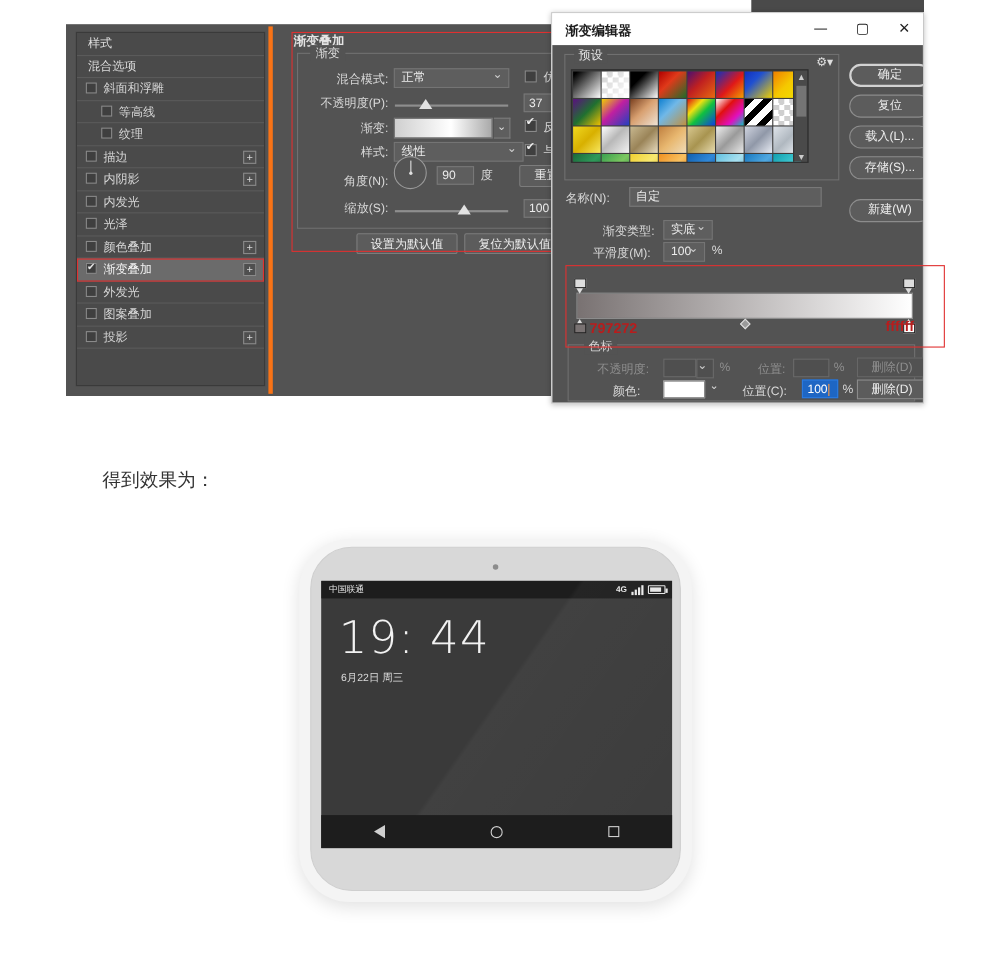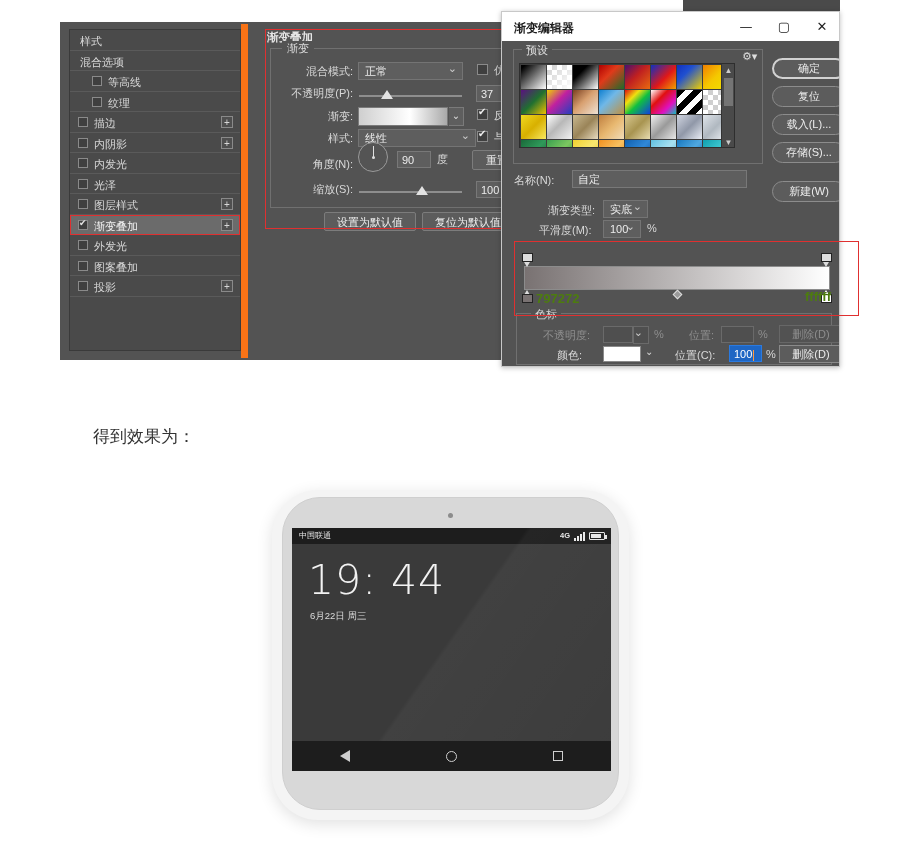--- a/index.html
+++ b/index.html
@@ -35,21 +35,21 @@
     font-family: "DejaVu Sans", sans-serif;
   }
   .ls-body {
     position: absolute; left: 0; top: 22px; width: 620px; height: 338px;
     background: #535353;
   }
 
   
   .ls-left {
     position: absolute; left: 2px; top: 2px; width: 186px; height: 334px;
-    background: #535353; border-right: 7px solid #f97316;
+    background: #535353; border-right: 4px solid #f97316;
   }
   .ls-list {
     position: absolute; left: 7px; top: 5px; width: 172px; height: 322px;
     background: #4a4a4a; border: 1px solid #3a3a3a;
   }
   .ls-item {
     position: relative; height: 20.5px; line-height: 20.5px;
     border-bottom: 1px solid #5a5a5a;
     color: #d6d6d6; font-size: 11px; padding-left: 8px;
     cursor: pointer; white-space: nowrap;
@@ -254,21 +254,21 @@
     color: #ececec; font-size: 11px; text-align: center; line-height: 16px; cursor: pointer;
   }
   .ge-delbtn.dimmed { color: #8e8e8e; border-color: #676767; background: #525252; }
 
   
   .red-ge-rect {
     position: absolute; left: 514px; top: 241px; width: 345px; height: 75px;
     border: 1px solid #e03030; pointer-events: none; z-index: 40;
   }
   .hexlabel {
-    position: absolute; font-size: 13px; color: #4d7c0f; font-weight: bold;
+    position: absolute; font-size: 13px; color: #b91c1c; font-weight: bold;
     font-family: "Liberation Sans", sans-serif; z-index: 45;
   }
 
   
   .caption {
     position: absolute; left: 93px; top: 425px;
     font-family: "Liberation Serif", "DejaVu Serif", serif;
     font-size: 17px; color: #333;
   }
   .phone-shadow {
@@ -337,27 +337,28 @@
   <div class="top-dark-strip"></div>
 
   <div class="ls-window">
 
     <div class="ls-body">
 
       <div class="ls-left">
         <div class="ls-list" id="style-list">
             <div class="ls-item head"><span class="ls-label">样式</span></div>
             <div class="ls-item head"><span class="ls-label">混合选项</span></div>
+            <div class="ls-item"><span class="cb"></span><span class="ls-label">斜面和浮雕</span></div>
             <div class="ls-item indent"><span class="cb"></span><span class="ls-label">等高线</span></div>
             <div class="ls-item indent"><span class="cb"></span><span class="ls-label">纹理</span></div>
             <div class="ls-item"><span class="cb"></span><span class="ls-label">描边</span><span class="plus">+</span></div>
             <div class="ls-item"><span class="cb"></span><span class="ls-label">内阴影</span><span class="plus">+</span></div>
             <div class="ls-item"><span class="cb"></span><span class="ls-label">内发光</span></div>
             <div class="ls-item"><span class="cb"></span><span class="ls-label">光泽</span></div>
-            <div class="ls-item"><span class="cb"></span><span class="ls-label">图层样式</span><span class="plus">+</span></div>
+            <div class="ls-item"><span class="cb"></span><span class="ls-label">颜色叠加</span><span class="plus">+</span></div>
             <div class="ls-item selected highlight-box"><span class="cb checked"></span><span class="ls-label">渐变叠加</span><span class="plus">+</span></div>
             <div class="ls-item"><span class="cb"></span><span class="ls-label">外发光</span></div>
             <div class="ls-item"><span class="cb"></span><span class="ls-label">图案叠加</span></div>
             <div class="ls-item"><span class="cb"></span><span class="ls-label">投影</span><span class="plus">+</span></div>
           </div>
       </div>
 
       <div class="ls-right">
         <div class="go-sectionhead">渐变叠加</div>
         <div class="go-group"></div>

